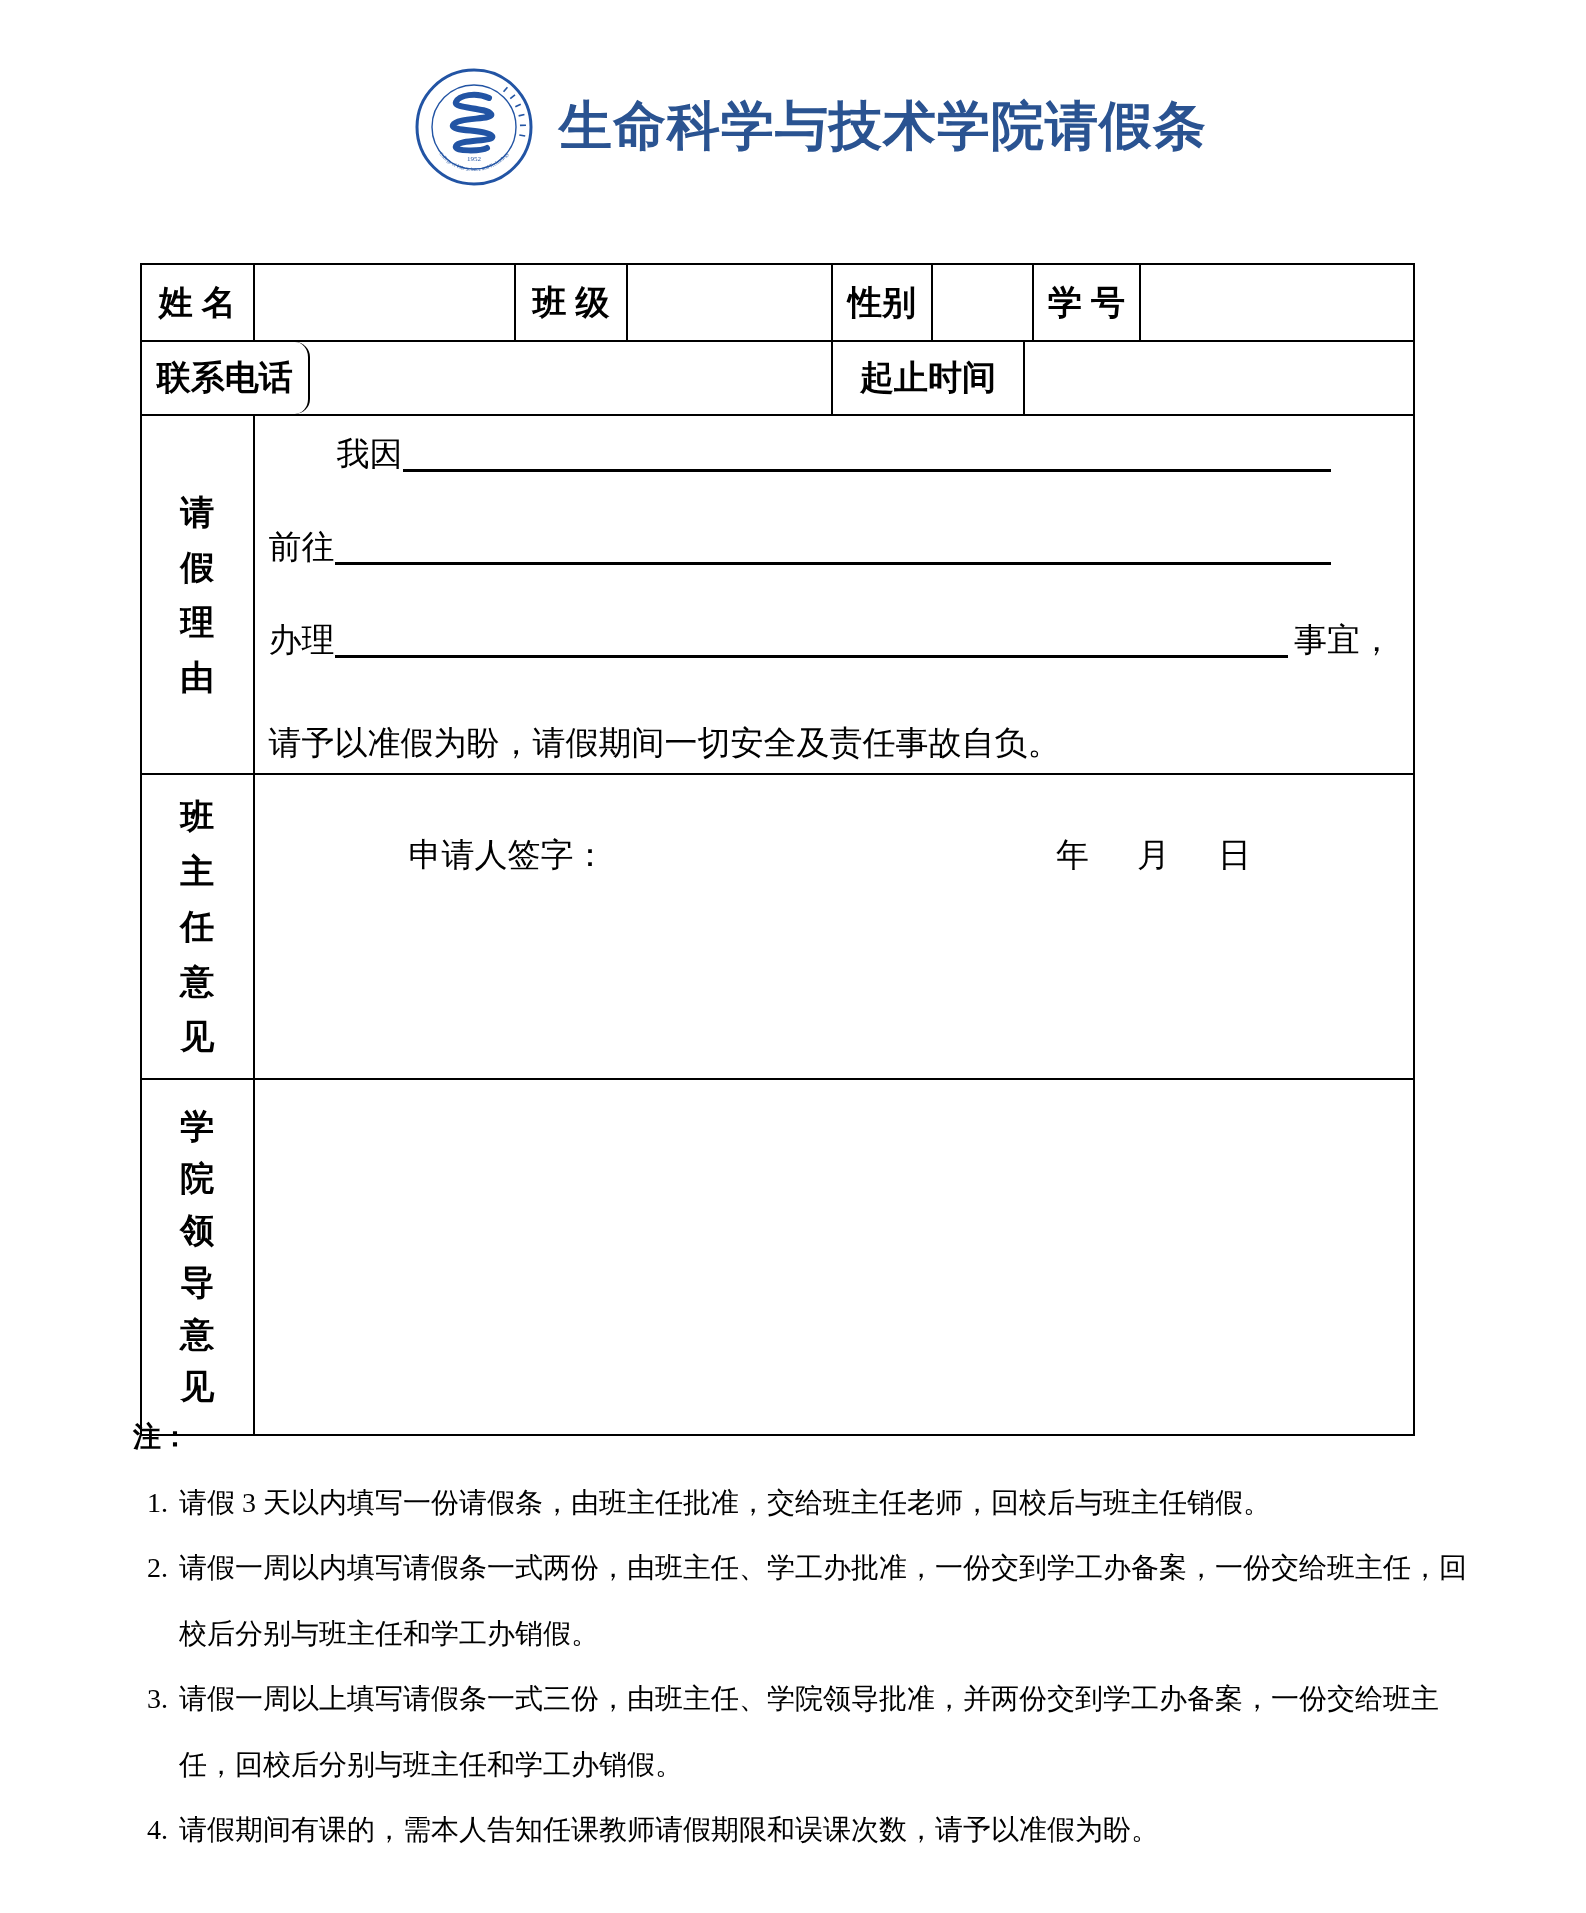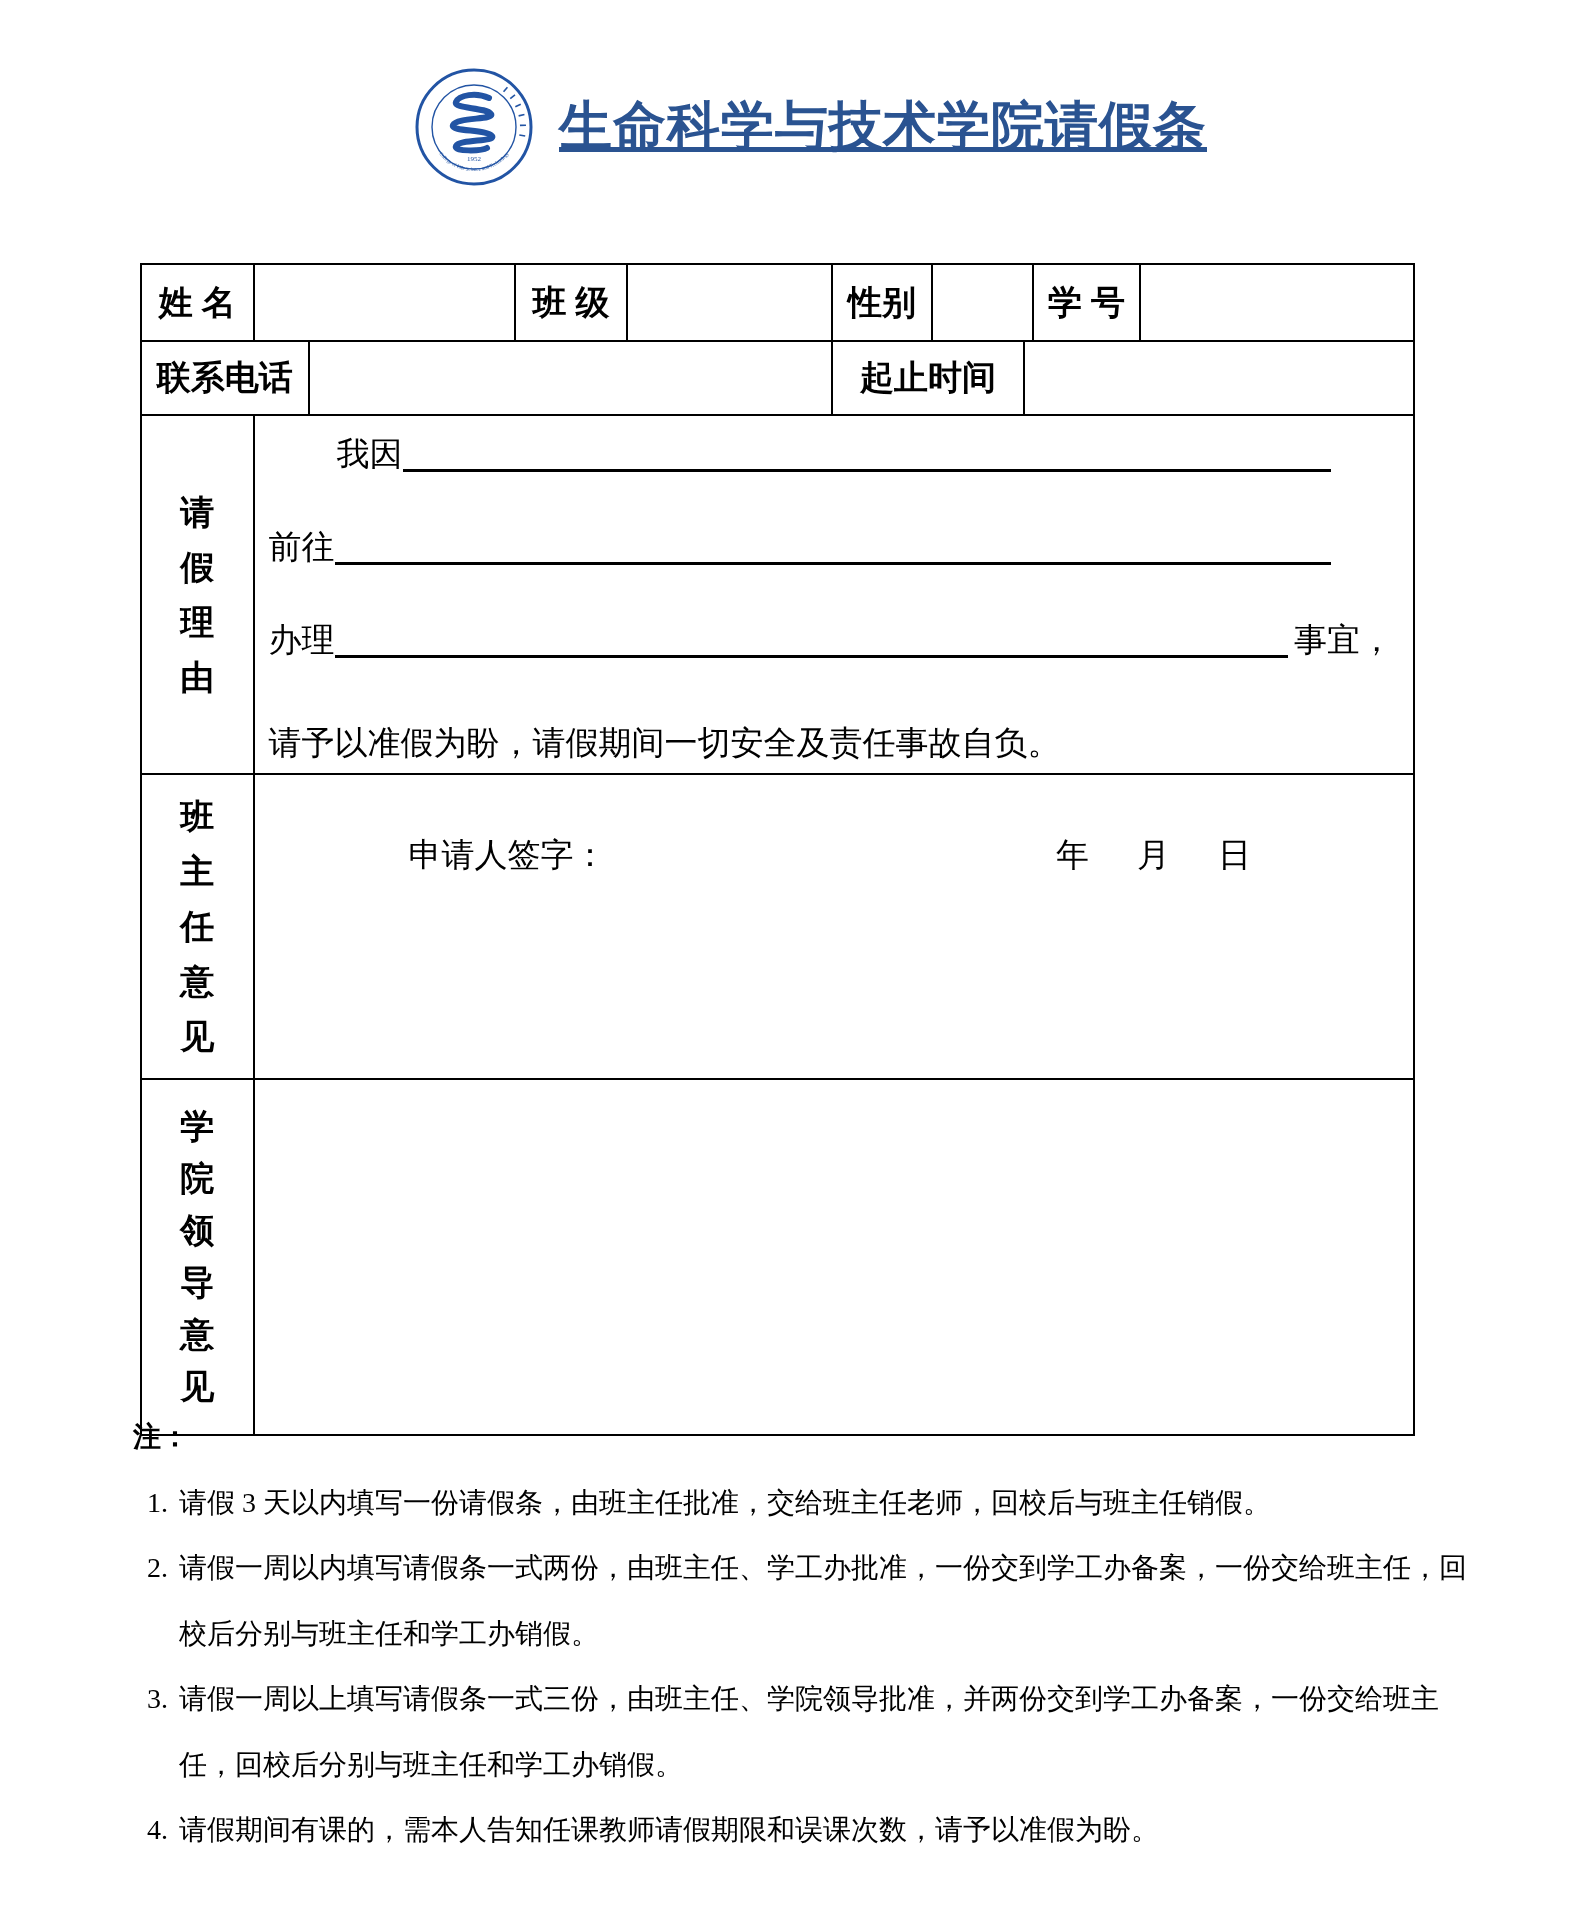--- a/index.html
+++ b/index.html
@@ -8,21 +8,21 @@
     position:relative; width:1586px; height:1913px; background:#ffffff;
     font-family:"Liberation Serif","DejaVu Serif",serif; color:#000; overflow:hidden;
   }
 
   
   .header {
     position:absolute; top:66px; left:0; width:100%;
     display:flex; justify-content:center; align-items:center; gap:24px; padding-left:34px;
   }
   .logo { width:122px; height:122px; flex:0 0 auto; }
-  .title { font-size:53px; font-weight:bold; letter-spacing:1px; color:#2a5391; white-space:nowrap;text-decoration:underline; }
+  .title { font-size:53px; font-weight:bold; letter-spacing:1px; color:#2a5391; white-space:nowrap; }
 
   
   .form-table {
     position:absolute; left:140px; top:263px; width:1275px; height:1173px;
     border:2px solid #000; display:flex; flex-direction:column; font-size:33px;
   }
   .row { display:flex; border-bottom:2px solid #000; }
   .row:last-child { border-bottom:none; flex:1; }
   .r1 { height:77px; }
   .r2 { height:74px; }
@@ -34,21 +34,21 @@
   .sp2 { letter-spacing:9px; padding-left:9px; }
 
   .w-name      { width:8.86%; }
   .w-nameval   { width:20.55%; }
   .w-class     { width:8.86%; }
   .w-classval  { width:16.08%; }
   .w-gender    { width:7.92%; }
   .w-genderval { width:7.92%; }
   .w-sid       { width:8.39%; }
   .w-sidval    { flex:1; }
-  .w-phone     { width:13.18%; }
+  .w-phone     { width:13.18%;border-radius:15px; }
   .w-phoneval  { width:41.18%; }
   .w-period    { width:15.14%; }
   .w-periodval { flex:1; }
   .w-sec       { width:8.86%; }
 
   
   .vlabel { flex-direction:column; }
   .vchars { width:1.2em; text-align:center; font-weight:bold; font-size:34px; line-height:55px; word-break:break-all; }
   .vchars.six { line-height:52px; }
 

